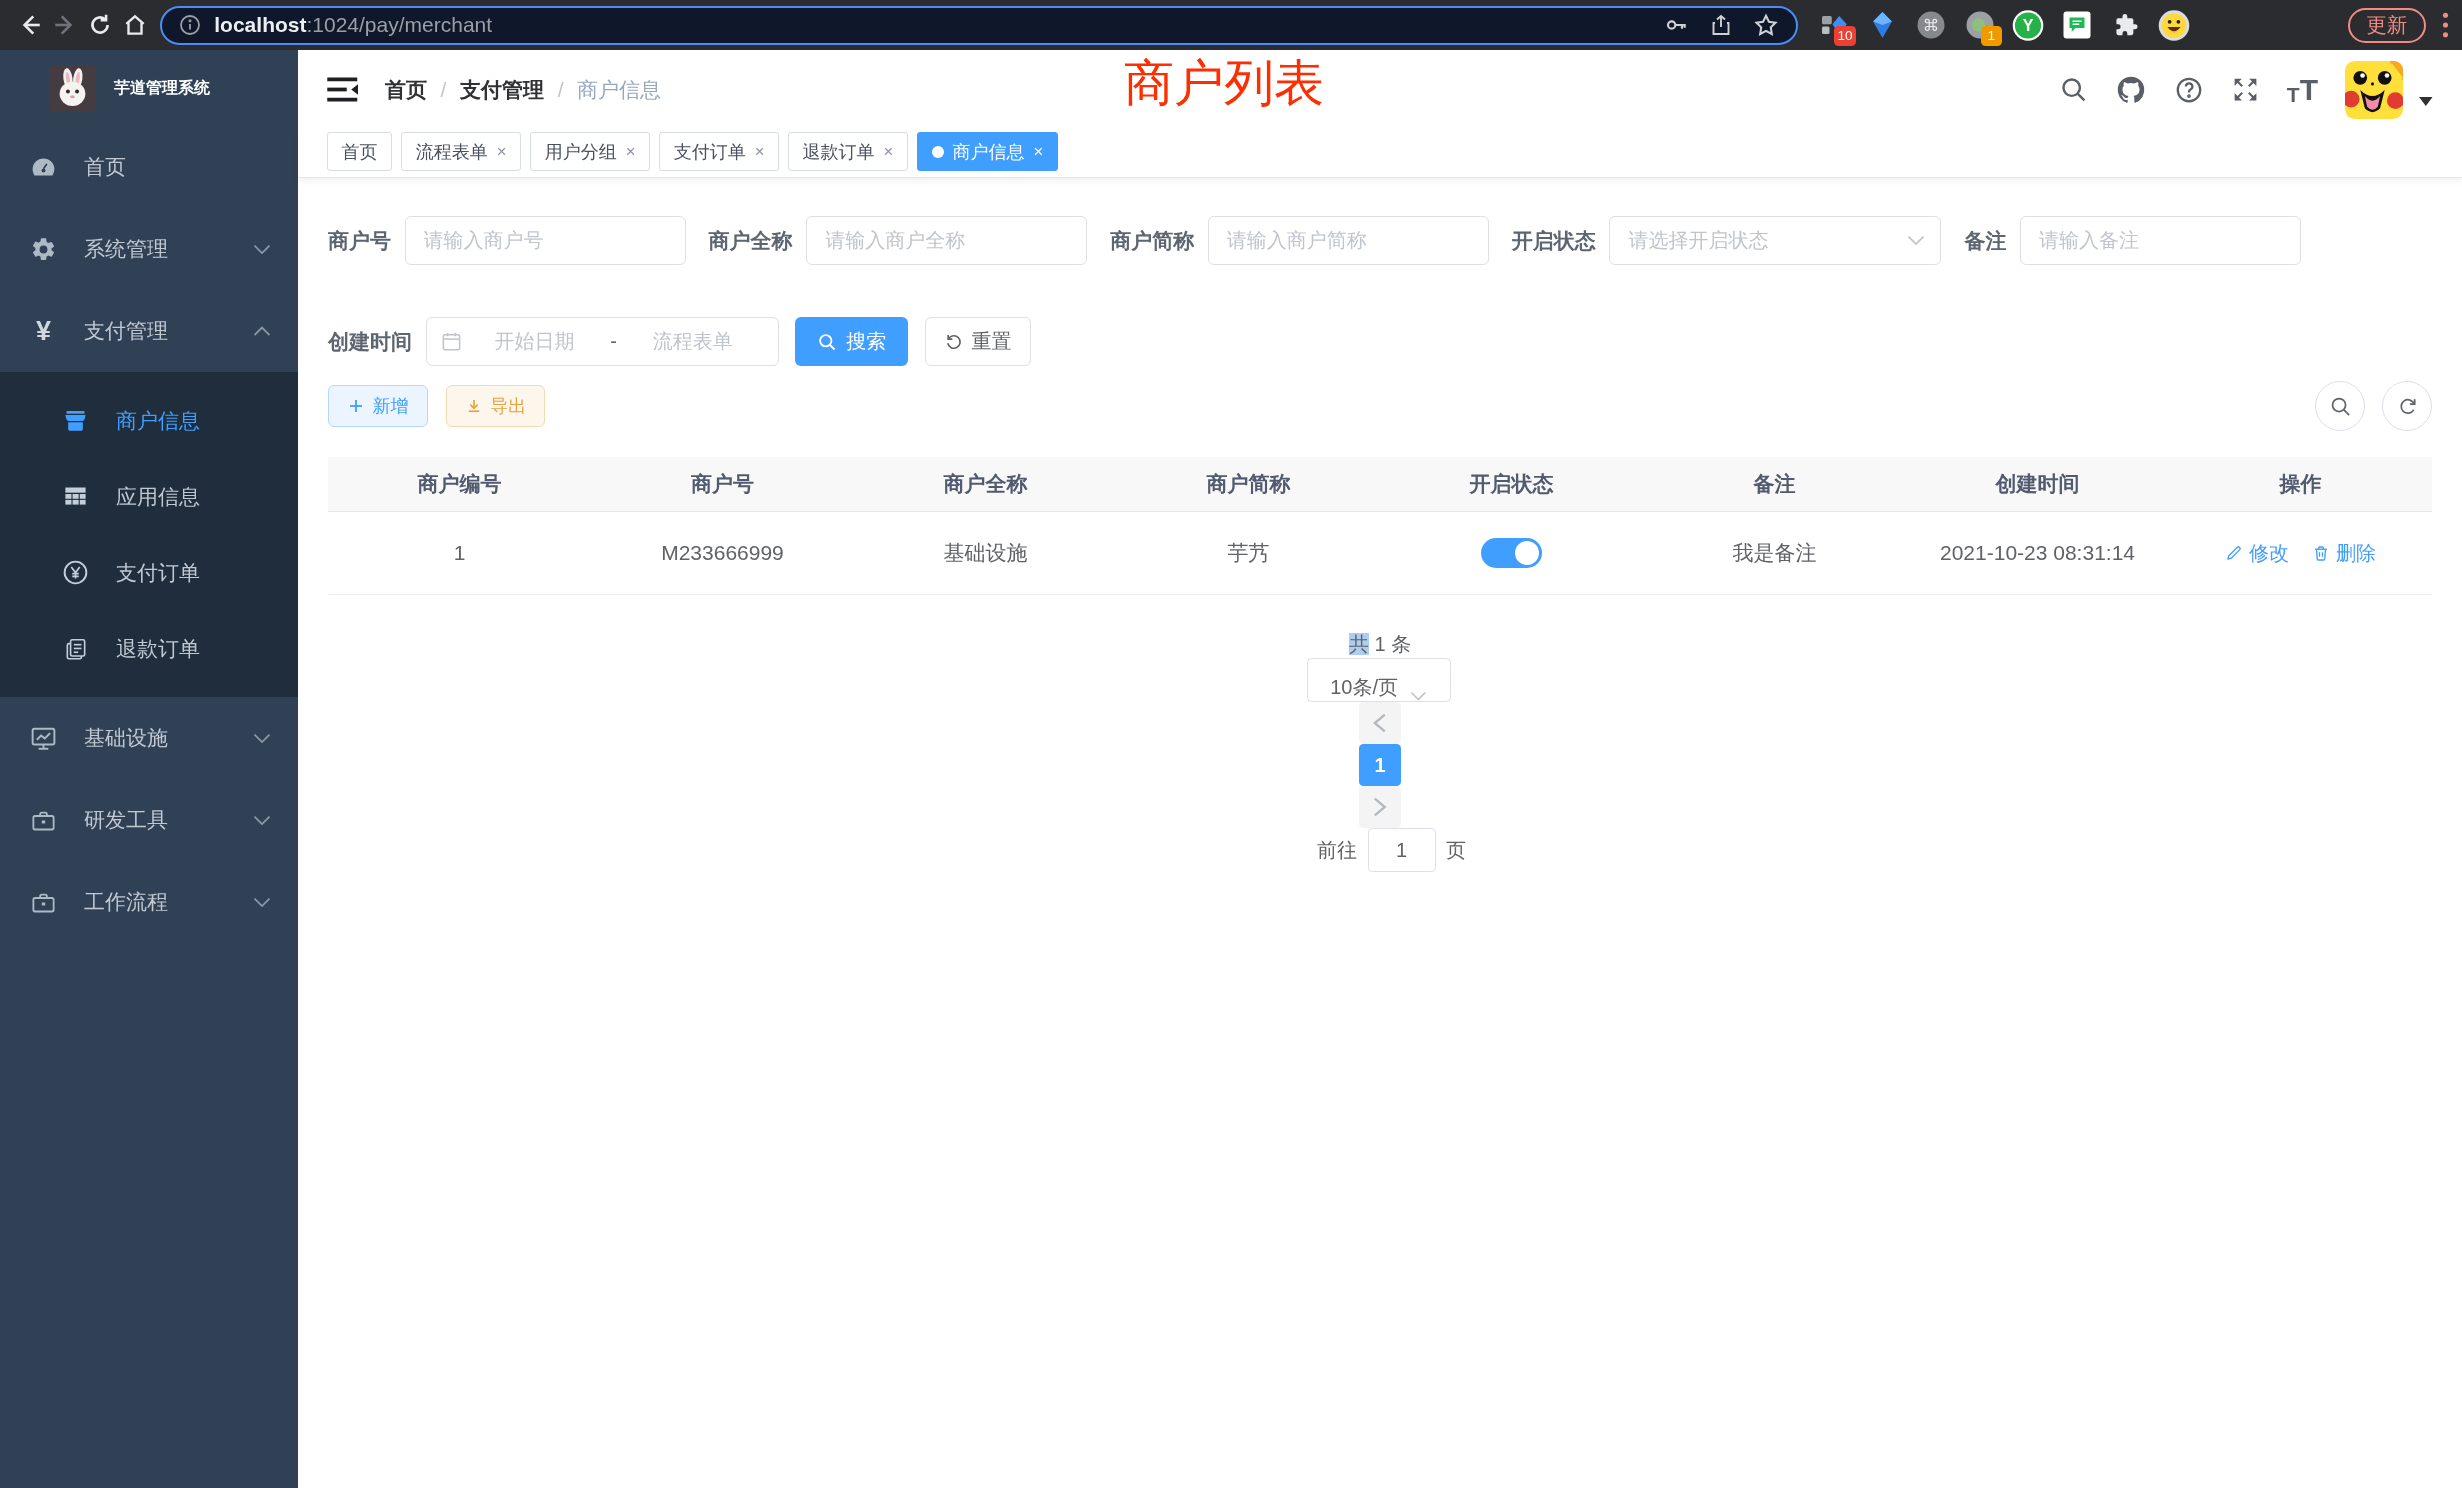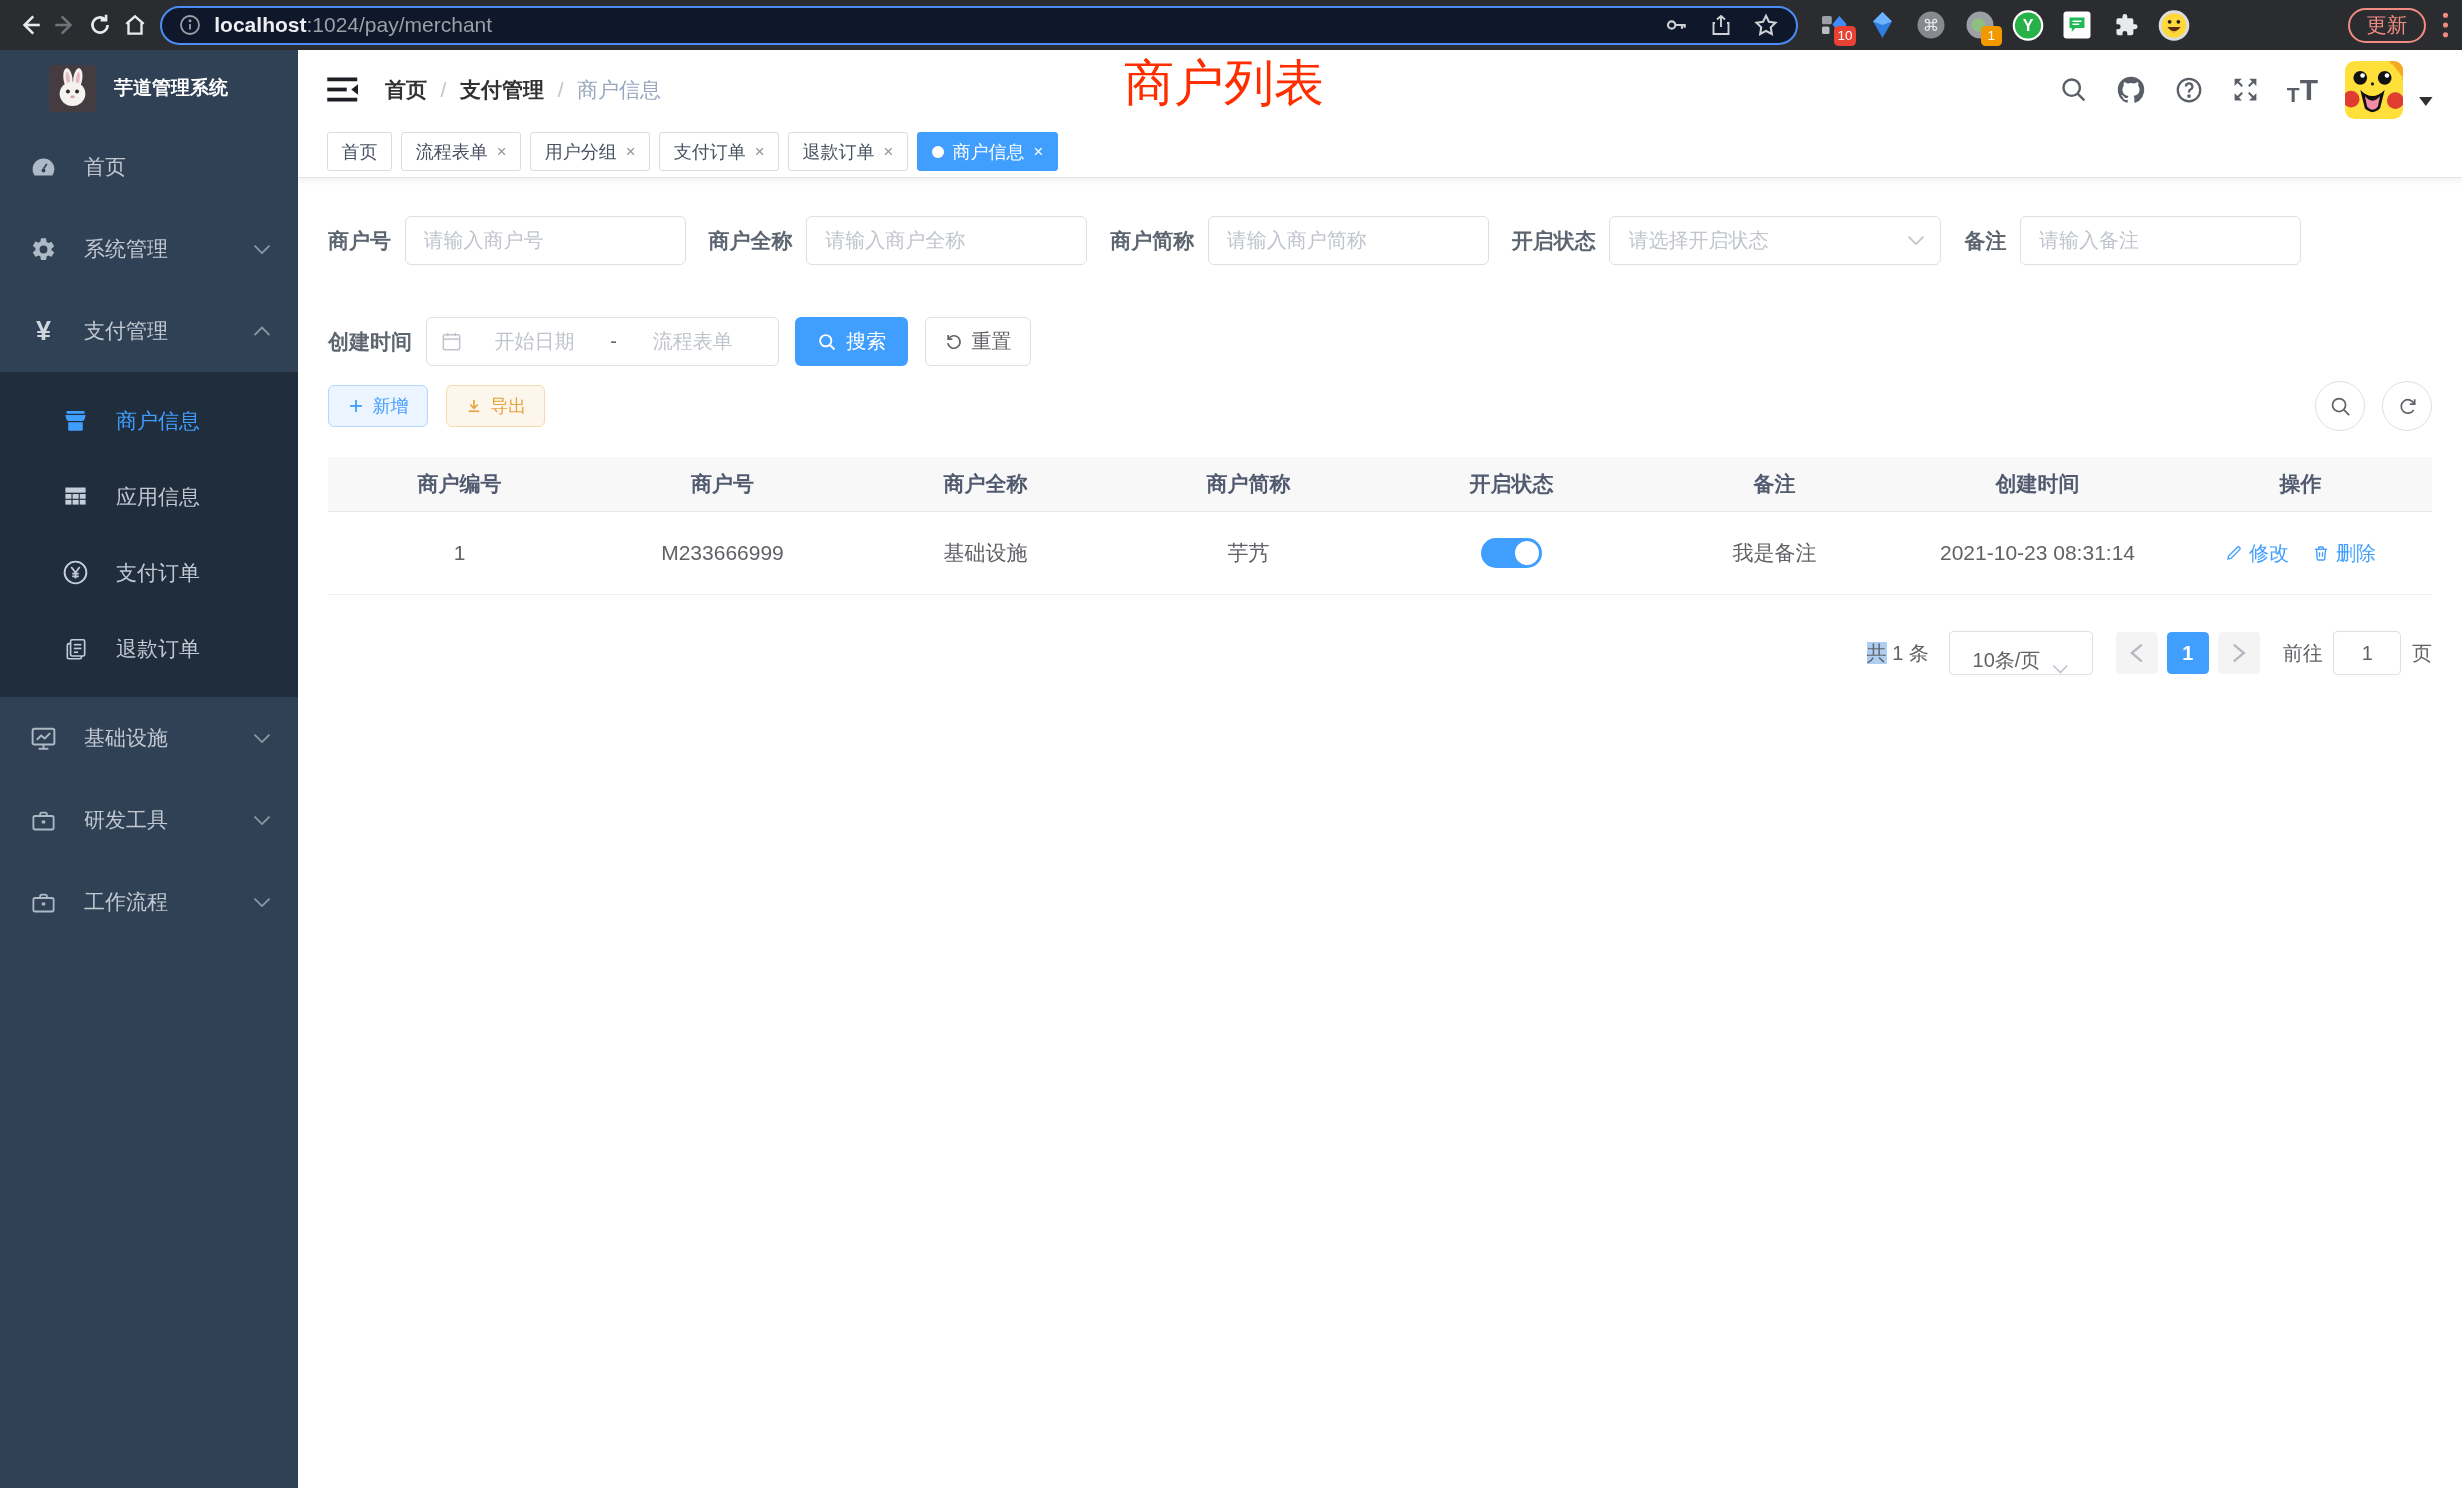--- a/index.html
+++ b/index.html
@@ -23,21 +23,21 @@
   .badge.orange { background:#f29900; }
   .chrome-right { margin-left:auto; display:flex; align-items:center; gap:15px; }
   .update-pill { height:35px; padding:0 16.7px; border:2.3px solid #f28b82; border-radius:18px; color:#f28b82;
     font-size:20.5px; display:flex; align-items:center; }
   .menu-dots { color:#f28b82; display:flex; align-items:center; }
 
   
   .app { display:flex; height:1439px; }
   .sidebar { width:298px; flex:0 0 auto; background:#304156; color:#c0c8d2; }
   .logo-row { height:76px; display:flex; align-items:center; padding-left:49px; gap:18px; }
-  .logo-title { color:#fff; font-size:19px; font-weight:700; white-space:nowrap; }
+  .logo-title { color:#fff; font-size:16px; font-weight:700; white-space:nowrap; }
   .menu-item { height:82px; display:flex; align-items:center; padding:0 27px; font-size:21px; color:#c0c8d2; cursor:pointer; }
   .menu-item .mi-icon { width:33px; display:flex; justify-content:center; color:#a8b2bf; }
   .menu-item .mi-label { margin-left:24px; }
   .menu-item .mi-chevron { margin-left:auto; color:#8d97a5; }
   .submenu { background:#1f2d3d; padding:10.6px 0; }
   .submenu .menu-item { height:76px; padding-left:59px; }
   .submenu .menu-item.active, .submenu .menu-item.active .mi-icon { color:#409eff; }
   .yen-glyph { font-size:27px; font-weight:700; color:#cfd6de; line-height:1; }
 
   .main { flex:1; background:#fff; display:flex; flex-direction:column; position:relative; }
@@ -101,21 +101,21 @@
   .t-head { height:55px; background:#f8f8f9; color:#515a6e; font-weight:700; font-size:21px;
     border-bottom:1.5px solid #e4e7ed; }
   .t-row { height:83px; background:#fff; color:#606266; font-size:21px; border-bottom:1.5px solid #ebeef5; }
   .toggle { width:61px; height:30px; border-radius:15px; background:#409eff; position:relative; margin:0 auto; cursor:pointer; }
   .toggle .knob { position:absolute; top:3px; right:3px; width:24px; height:24px; border-radius:50%; background:#fff; }
   .op-cell { display:flex; align-items:center; justify-content:center; gap:23px; }
   .op-link { color:#409eff; font-size:20px; display:inline-flex; align-items:center; gap:6px; cursor:pointer; }
 
   
   .pagination { display:flex; justify-content:flex-end; align-items:center; margin-top:36px;
-    font-size:20px; color:#606266; }
+    font-size:20px; color:#606266;flex-direction:column; }
   .total-text .hl { background:#aecdf2; }
   .size-select { width:144px; height:44px; border:1.5px solid #dcdfe6; border-radius:4.5px; margin:0 23px 0 20px;
     display:flex; align-items:flex-end; justify-content:center; gap:12px; color:#606266; background:#fff; cursor:pointer; }
   .pg-btn { width:42px; height:42px; border-radius:4.5px; background:#f4f4f5; color:#b4b8bf; display:flex;
     align-items:center; justify-content:center; cursor:pointer; }
   .pg-num { width:42px; height:42px; border-radius:4.5px; background:#409eff; color:#fff; font-weight:700;
     display:flex; align-items:center; justify-content:center; margin:0 9px; cursor:pointer; }
   .goto { display:flex; align-items:center; gap:10.6px; margin-left:23px; }
   .goto-input { width:68px; height:44px; border:1.5px solid #dcdfe6; border-radius:4.5px; text-align:center;
     font-size:20px; color:#606266; outline:none; }

